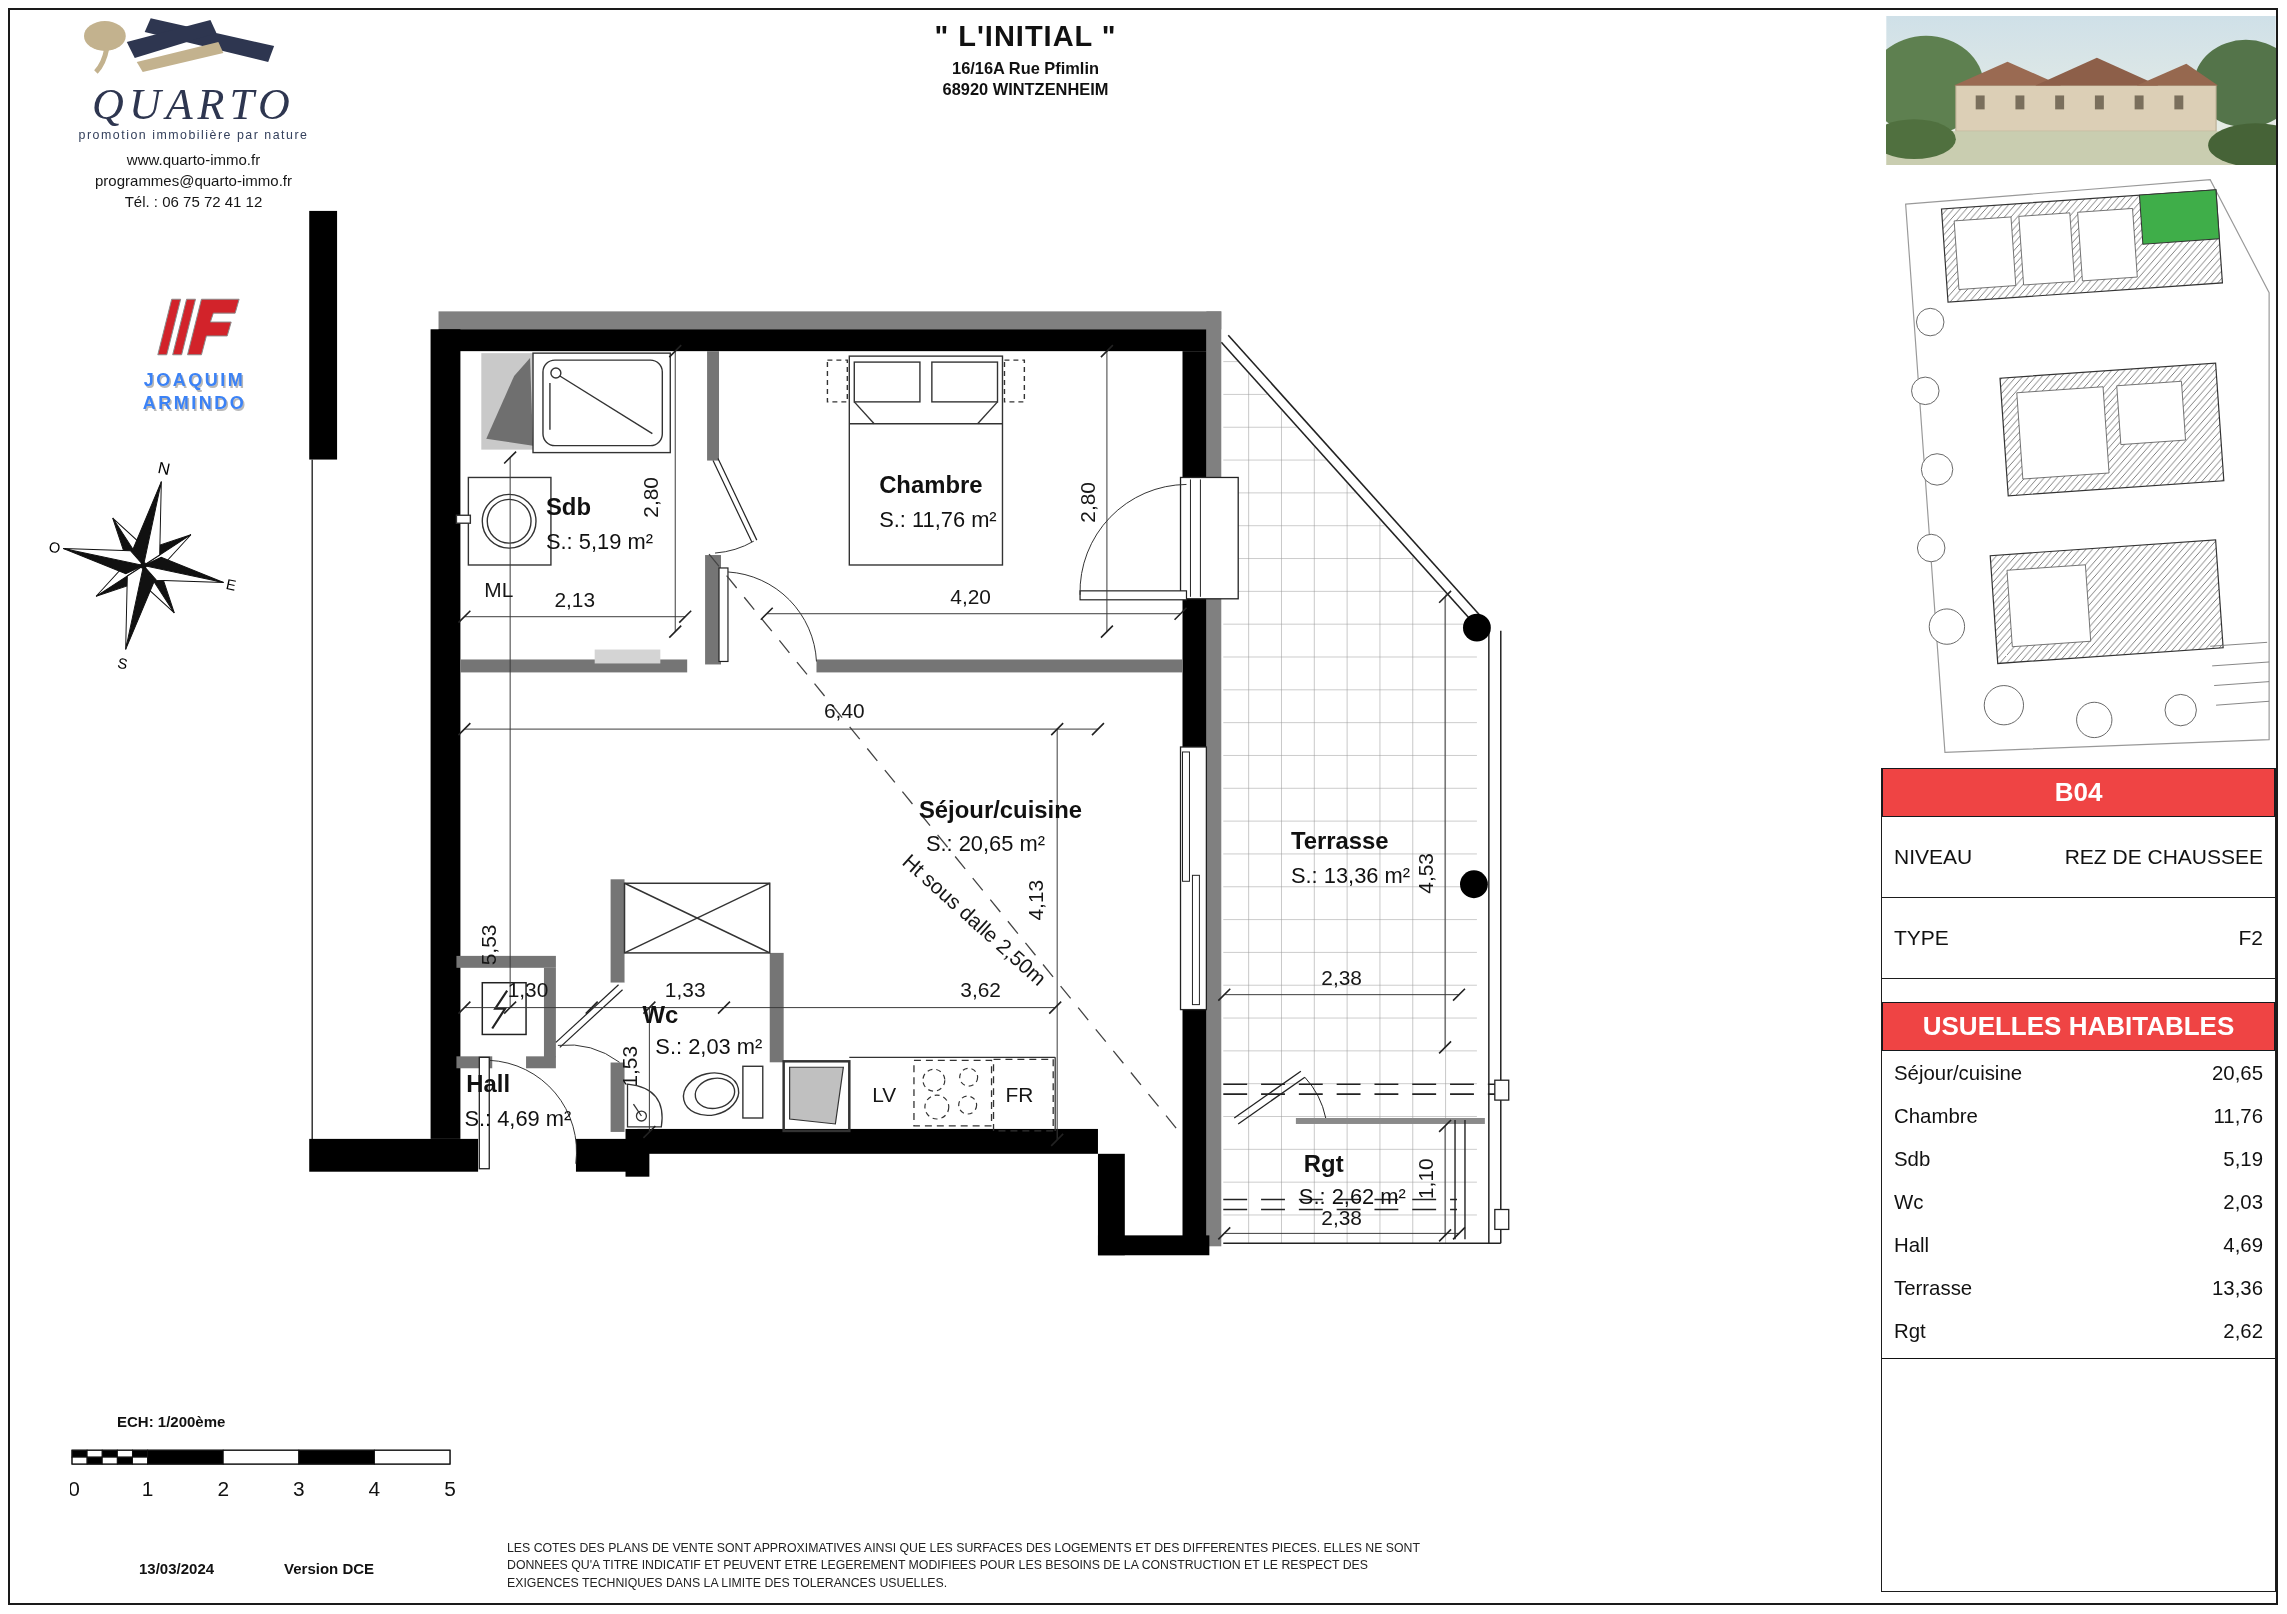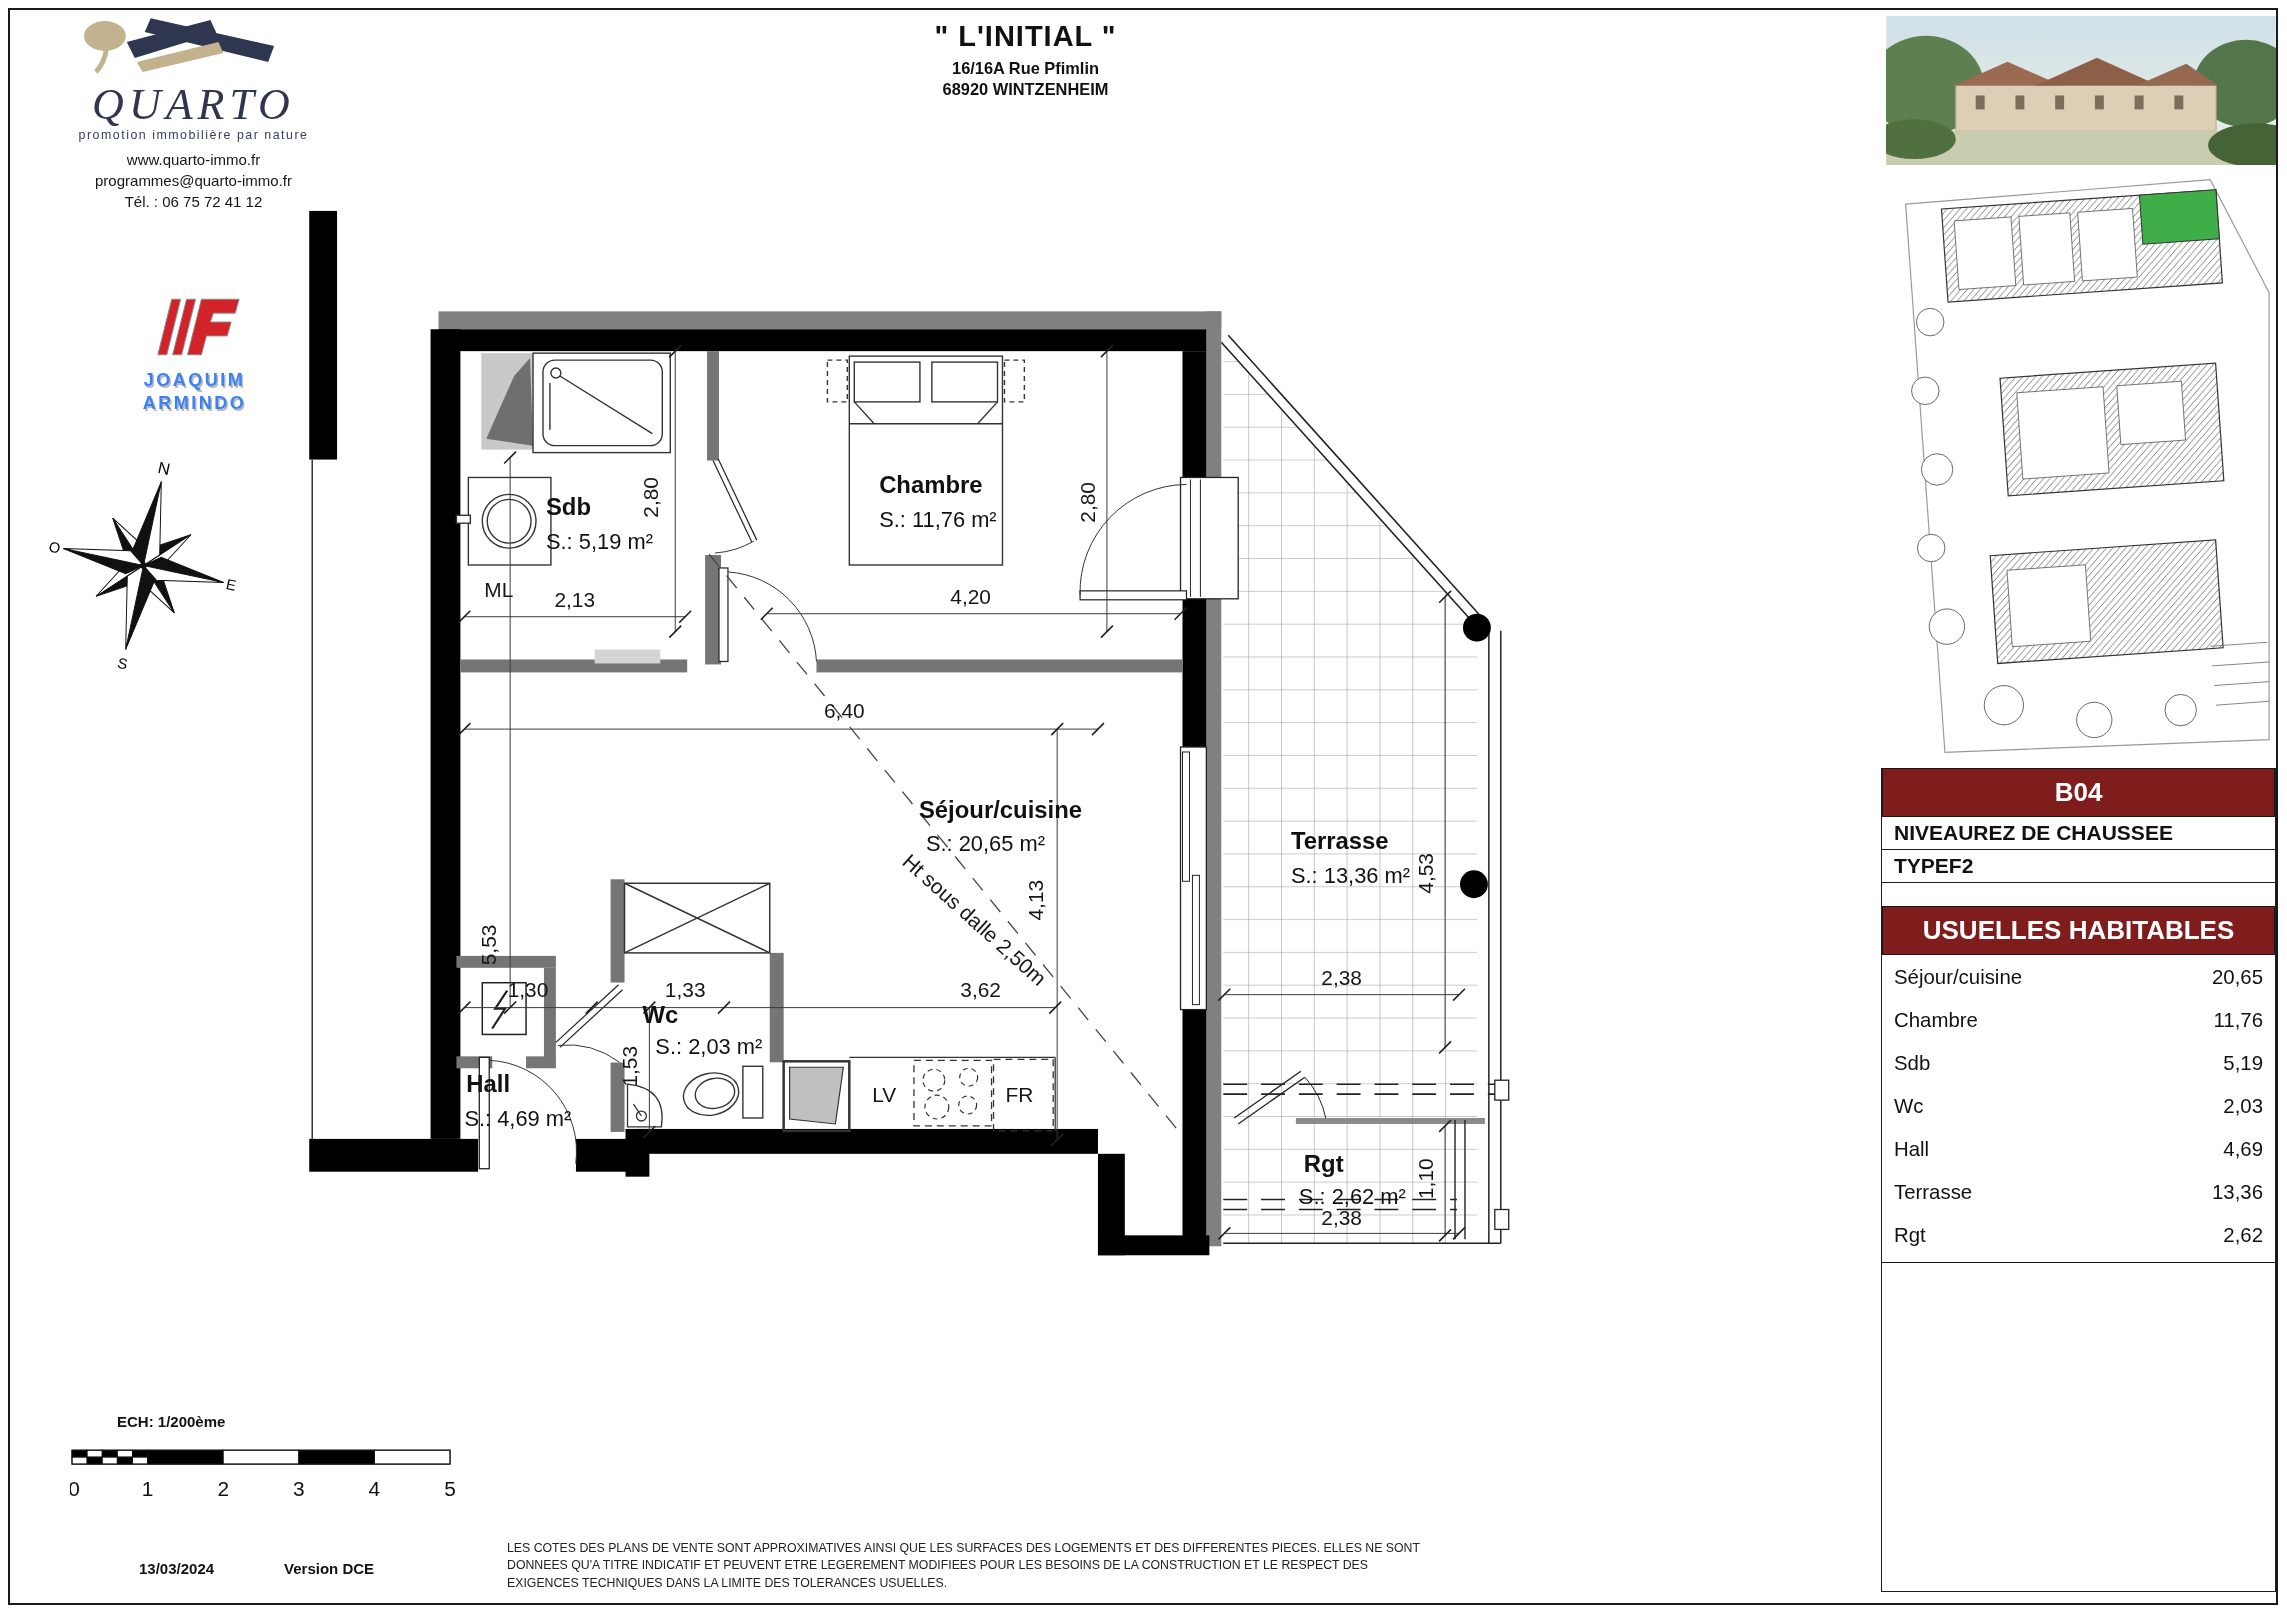--- a/index.html
+++ b/index.html
@@ -12,22 +12,22 @@
   .qname{font-family:"Liberation Serif",serif;font-style:italic;font-size:44px;color:#2e3650;letter-spacing:5px;line-height:46px;}
   .qtag{font-size:12.4px;color:#34405c;letter-spacing:1.5px;}
   .qcontact{font-size:15px;font-weight:normal;margin-top:7px;line-height:21px;color:#161616;}
   #title{left:697px;top:20px;width:657px;text-align:center;}
   .t1{font-size:29px;font-weight:bold;letter-spacing:1px;}
   .t2{font-size:16.4px;font-weight:bold;margin-top:5px;line-height:21px;}
   #armindo{left:78px;top:291px;width:233px;text-align:center;}
   .aname{font-size:18px;font-weight:bold;color:#3b82f6;letter-spacing:2.5px;line-height:23px;text-shadow:1.5px 1.5px 0 #b9b9b9;}
   
   #unitbox{left:1881px;top:768px;width:395px;height:824px;border-left:1.5px solid #1d1d1d;border-right:1.5px solid #1d1d1d;border-bottom:1.5px solid #1d1d1d;display:flex;flex-direction:column;}
-  .dark{background:#7f1d1d;color:#fff;text-align:center;font-weight:bold;font-size:26px;padding:8px 0;border:1.5px solid #15181d;}
-  .irow{display:flex;padding:4px 12px;font-weight:bold;font-size:21px;border-bottom:1.5px solid #1d1d1d;}
+  .dark{background:#ef4444;color:#fff;text-align:center;font-weight:bold;font-size:26px;padding:8px 0;border:1.5px solid #15181d;}
+  .irow{display:flex;justify-content:space-between;padding:28px 12px;font-weight:normal;font-size:21px;border-bottom:1.5px solid #1d1d1d;}
   .gap{height:23px;}
   .srow{display:flex;justify-content:space-between;padding:11px 12px 9px 12px;font-size:20.4px;}
   .total{border-top:2.5px solid #111;border-bottom:1.5px solid #111;text-align:right;font-weight:bold;font-size:24px;padding:12px 12px;}
   .annhead{font-weight:bold;font-size:25px;padding:10px 12px 8px;border-bottom:1.5px solid #111;}
   .annrows{border-bottom:1.5px solid #111;padding-bottom:6px;}
   
   #ech{left:117px;top:1413px;font-size:15px;font-weight:bold;}
   #datever{left:95px;top:1560px;font-size:15px;font-weight:bold;}
   #datever span{margin-right:26px;margin-left:44px;}
   #disc{left:507px;top:1540px;width:1095px;text-align:left;font-size:12.3px;line-height:17.4px;color:#222;}

